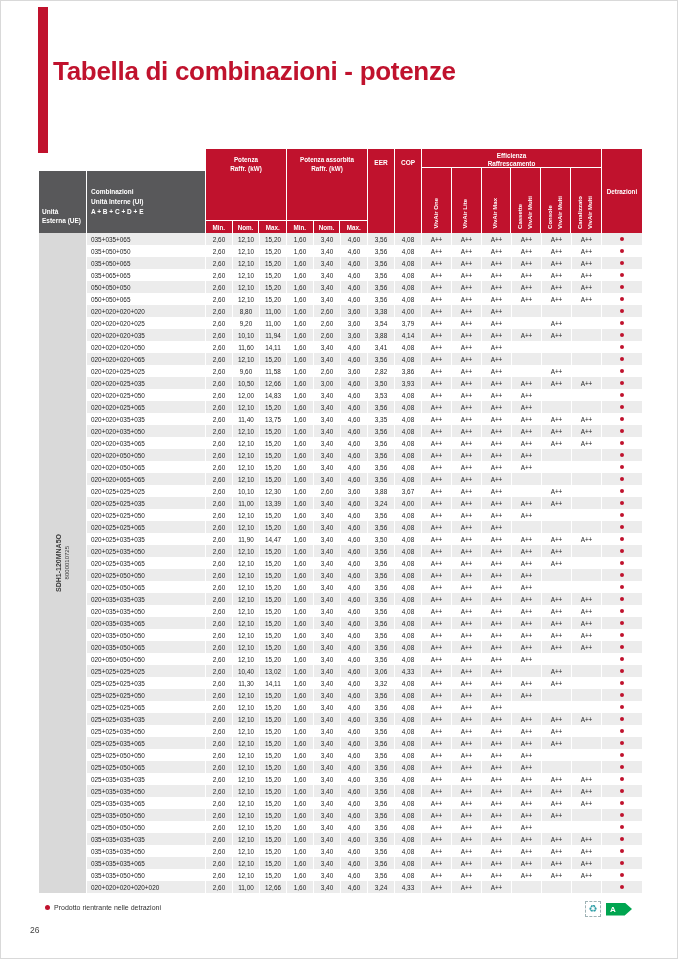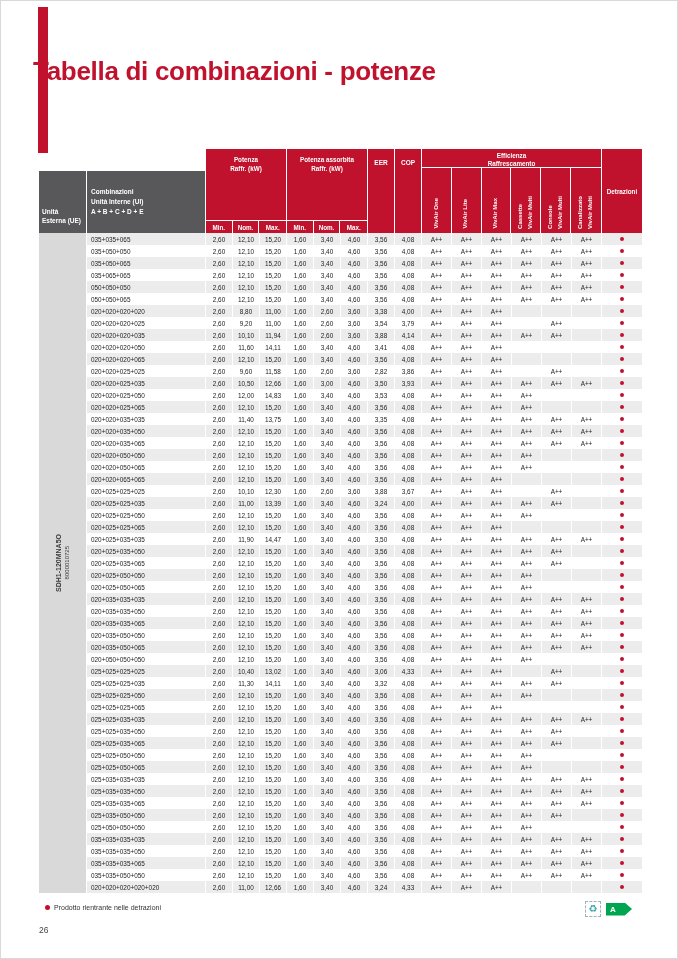--- a/index.html
+++ b/index.html
@@ -3,21 +3,21 @@
 <meta charset="utf-8">
 <style>
   * { box-sizing: border-box; margin: 0; padding: 0; }
   :root { --accent:#c0122d; --dark:#58585a; }
   html,body { background:#fff; }
   body { font-family:"Liberation Sans", sans-serif; }
   .page { position:relative; width:678px; height:959px; background:#fff; border:1px solid #d9d9d9; overflow:hidden; }
 
   .accent-strip { position:absolute; left:37px; top:6px; width:10px; height:146px; background:var(--accent); }
 
-  .title { position:absolute; left:32px; top:54px; font-size:26px; line-height:1.3; font-weight:bold; color:var(--accent); letter-spacing:-0.3px; }
+  .title { position:absolute; left:52px; top:54px; font-size:26px; line-height:1.3; font-weight:bold; color:var(--accent); letter-spacing:-0.3px; }
 
   .table { position:absolute; left:38px; top:148px; width:603px; }
 
   
   .thead { display:flex; height:84px; }
   .hcol-unit { width:48px; }
   .hcol-combo { width:119px; }
   .dark { margin-top:22px; height:62px; background:var(--dark); border-right:1px solid #fff; color:#fff; }
   .dark.unit { display:flex; align-items:flex-end; padding:4px 3px 7px 3px; font-size:6.5px; font-weight:bold; line-height:1.35; }
   .dark.combo { display:flex; flex-direction:column; justify-content:center; padding:4px; font-size:6.5px; font-weight:bold; line-height:1.5; }
@@ -47,21 +47,21 @@
   .cell { height:100%; display:flex; align-items:center; justify-content:center; font-size:6.4px; color:#1c1c1c; border-right:1px solid #fff; }
   .cell.combo { width:119px; justify-content:flex-start; padding-left:4px; }
   .cell.num { width:27px; }
   .cell.eff { width:30px; }
   .cell.det { width:40px; border-right:none; }
   .dot { width:4px; height:4px; border-radius:50%; background:var(--accent); }
 
   
   .footnote { position:absolute; left:44px; top:903px; display:flex; align-items:center; gap:4px; font-size:7px; color:#333; }
   .footnote .dot { width:5px; height:5px; }
-  .pagenum { position:absolute; left:38px; top:924px; font-size:8.5px; color:#444; }
+  .pagenum { position:absolute; left:29px; top:924px; font-size:8.5px; color:#444; }
   .icons { position:absolute; left:584px; top:900px; display:flex; align-items:center; gap:5px; }
   .erp { width:16px; height:16px; border:1px dashed #9fb2b5; display:flex; align-items:center; justify-content:center; background:#fff; }
   .erp span { font-size:10px; color:#2e9ea6; line-height:1; }
   .earrow { width:26px; height:13px; background:#00a550; clip-path:polygon(0 0, 72% 0, 100% 50%, 72% 100%, 0 100%); color:#fff; font-size:8px; font-weight:bold; display:flex; align-items:center; padding-left:4px; }
 </style>
 </head>
 <body>
 
 <div class="page">
 

